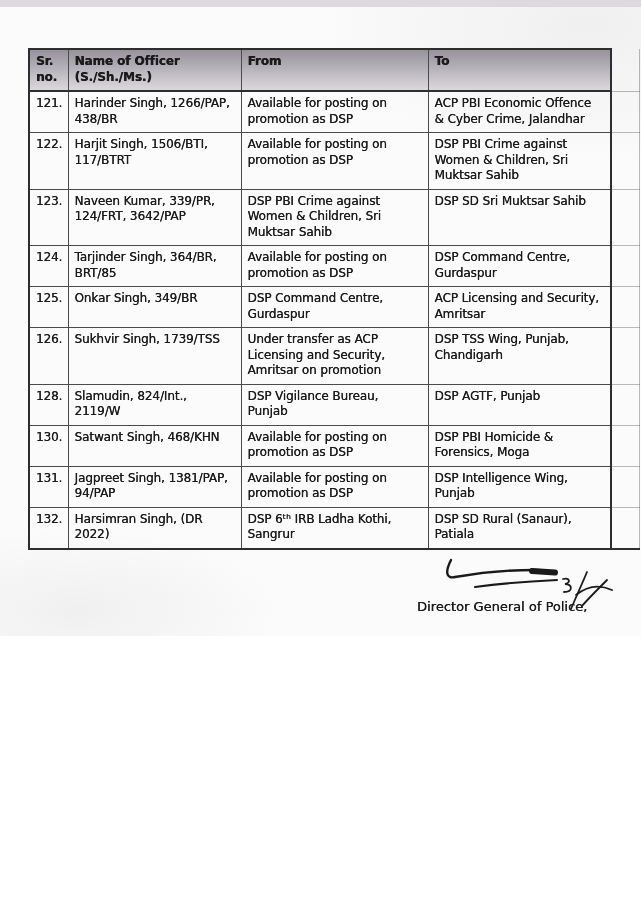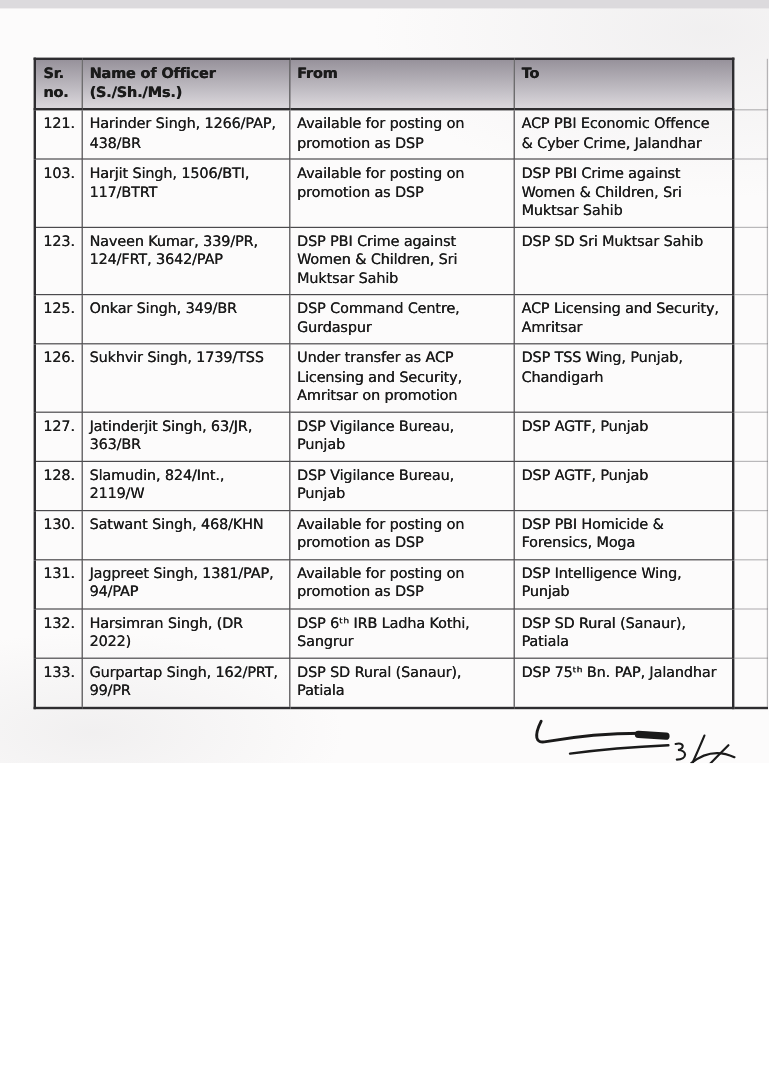--- a/index.html
+++ b/index.html
@@ -86,59 +86,59 @@
 
         <tr>
           <td class="c-sr">121.</td>
           <td>Harinder Singh, 1266/PAP, 438/BR</td>
           <td>Available for posting on promotion as DSP</td>
           <td class="c-to">ACP PBI Economic Offence &amp; Cyber Crime, Jalandhar</td>
           <td class="sliver"></td>
         </tr>
 
         <tr>
-          <td class="c-sr">103.</td>
+          <td class="c-sr">122.</td>
           <td>Harjit Singh, 1506/BTI, 117/BTRT</td>
           <td>Available for posting on promotion as DSP</td>
           <td class="c-to">DSP PBI Crime against Women &amp; Children, Sri Muktsar Sahib</td>
           <td class="sliver"></td>
         </tr>
 
         <tr>
           <td class="c-sr">123.</td>
           <td>Naveen Kumar, 339/PR, 124/FRT, 3642/PAP</td>
           <td>DSP PBI Crime against Women &amp; Children, Sri Muktsar Sahib</td>
           <td class="c-to">DSP SD Sri Muktsar Sahib</td>
           <td class="sliver"></td>
         </tr>
 
+        <tr>
+          <td class="c-sr">124.</td>
+          <td>Tarjinder Singh, 364/BR, BRT/85</td>
+          <td>Available for posting on promotion as DSP</td>
+          <td class="c-to">DSP Command Centre, Gurdaspur</td>
+          <td class="sliver"></td>
+        </tr>
 
         <tr>
           <td class="c-sr">125.</td>
           <td>Onkar Singh, 349/BR</td>
           <td>DSP Command Centre, Gurdaspur</td>
           <td class="c-to">ACP Licensing and Security, Amritsar</td>
           <td class="sliver"></td>
         </tr>
 
         <tr>
           <td class="c-sr">126.</td>
           <td>Sukhvir Singh, 1739/TSS</td>
           <td>Under transfer as ACP Licensing and Security, Amritsar on promotion</td>
           <td class="c-to">DSP TSS Wing, Punjab, Chandigarh</td>
           <td class="sliver"></td>
         </tr>
 
-        <tr>
-          <td class="c-sr">127.</td>
-          <td>Jatinderjit Singh, 63/JR, 363/BR</td>
-          <td>DSP Vigilance Bureau, Punjab</td>
-          <td class="c-to">DSP AGTF, Punjab</td>
-          <td class="sliver"></td>
-        </tr>
 
         <tr>
           <td class="c-sr">128.</td>
           <td>Slamudin, 824/Int., 2119/W</td>
           <td>DSP Vigilance Bureau, Punjab</td>
           <td class="c-to">DSP AGTF, Punjab</td>
           <td class="sliver"></td>
         </tr>
 
 
@@ -159,27 +159,20 @@
         </tr>
 
         <tr>
           <td class="c-sr">132.</td>
           <td>Harsimran Singh, (DR 2022)</td>
           <td>DSP 6ᵗʰ IRB Ladha Kothi, Sangrur</td>
           <td class="c-to">DSP SD Rural (Sanaur), Patiala</td>
           <td class="sliver"></td>
         </tr>
 
-        <tr>
-          <td class="c-sr">133.</td>
-          <td>Gurpartap Singh, 162/PRT, 99/PR</td>
-          <td>DSP SD Rural (Sanaur), Patiala</td>
-          <td class="c-to">DSP 75ᵗʰ Bn. PAP, Jalandhar</td>
-          <td class="sliver"></td>
-        </tr>
       </tbody>
   </table>
 
 
   <div class="sig-block">
     <svg class="sig-scribble" viewBox="0 0 192 62" fill="none" stroke="#1a1a1a" stroke-linecap="round">
       <path d="M16 8 C10 20 11 27 20 25 C48 20 78 18 100 18 C110 18 116 19 120 21" stroke-width="2.4"></path>
       <path d="M97 19 L120 20.5" stroke-width="6"></path>
       <path d="M40 35 C70 31 100 29 122 28" stroke-width="2"></path>
       <path d="M128 27 C135 25 136 31 130 32 C138 32 138 40 129 40" stroke-width="1.8"></path>

